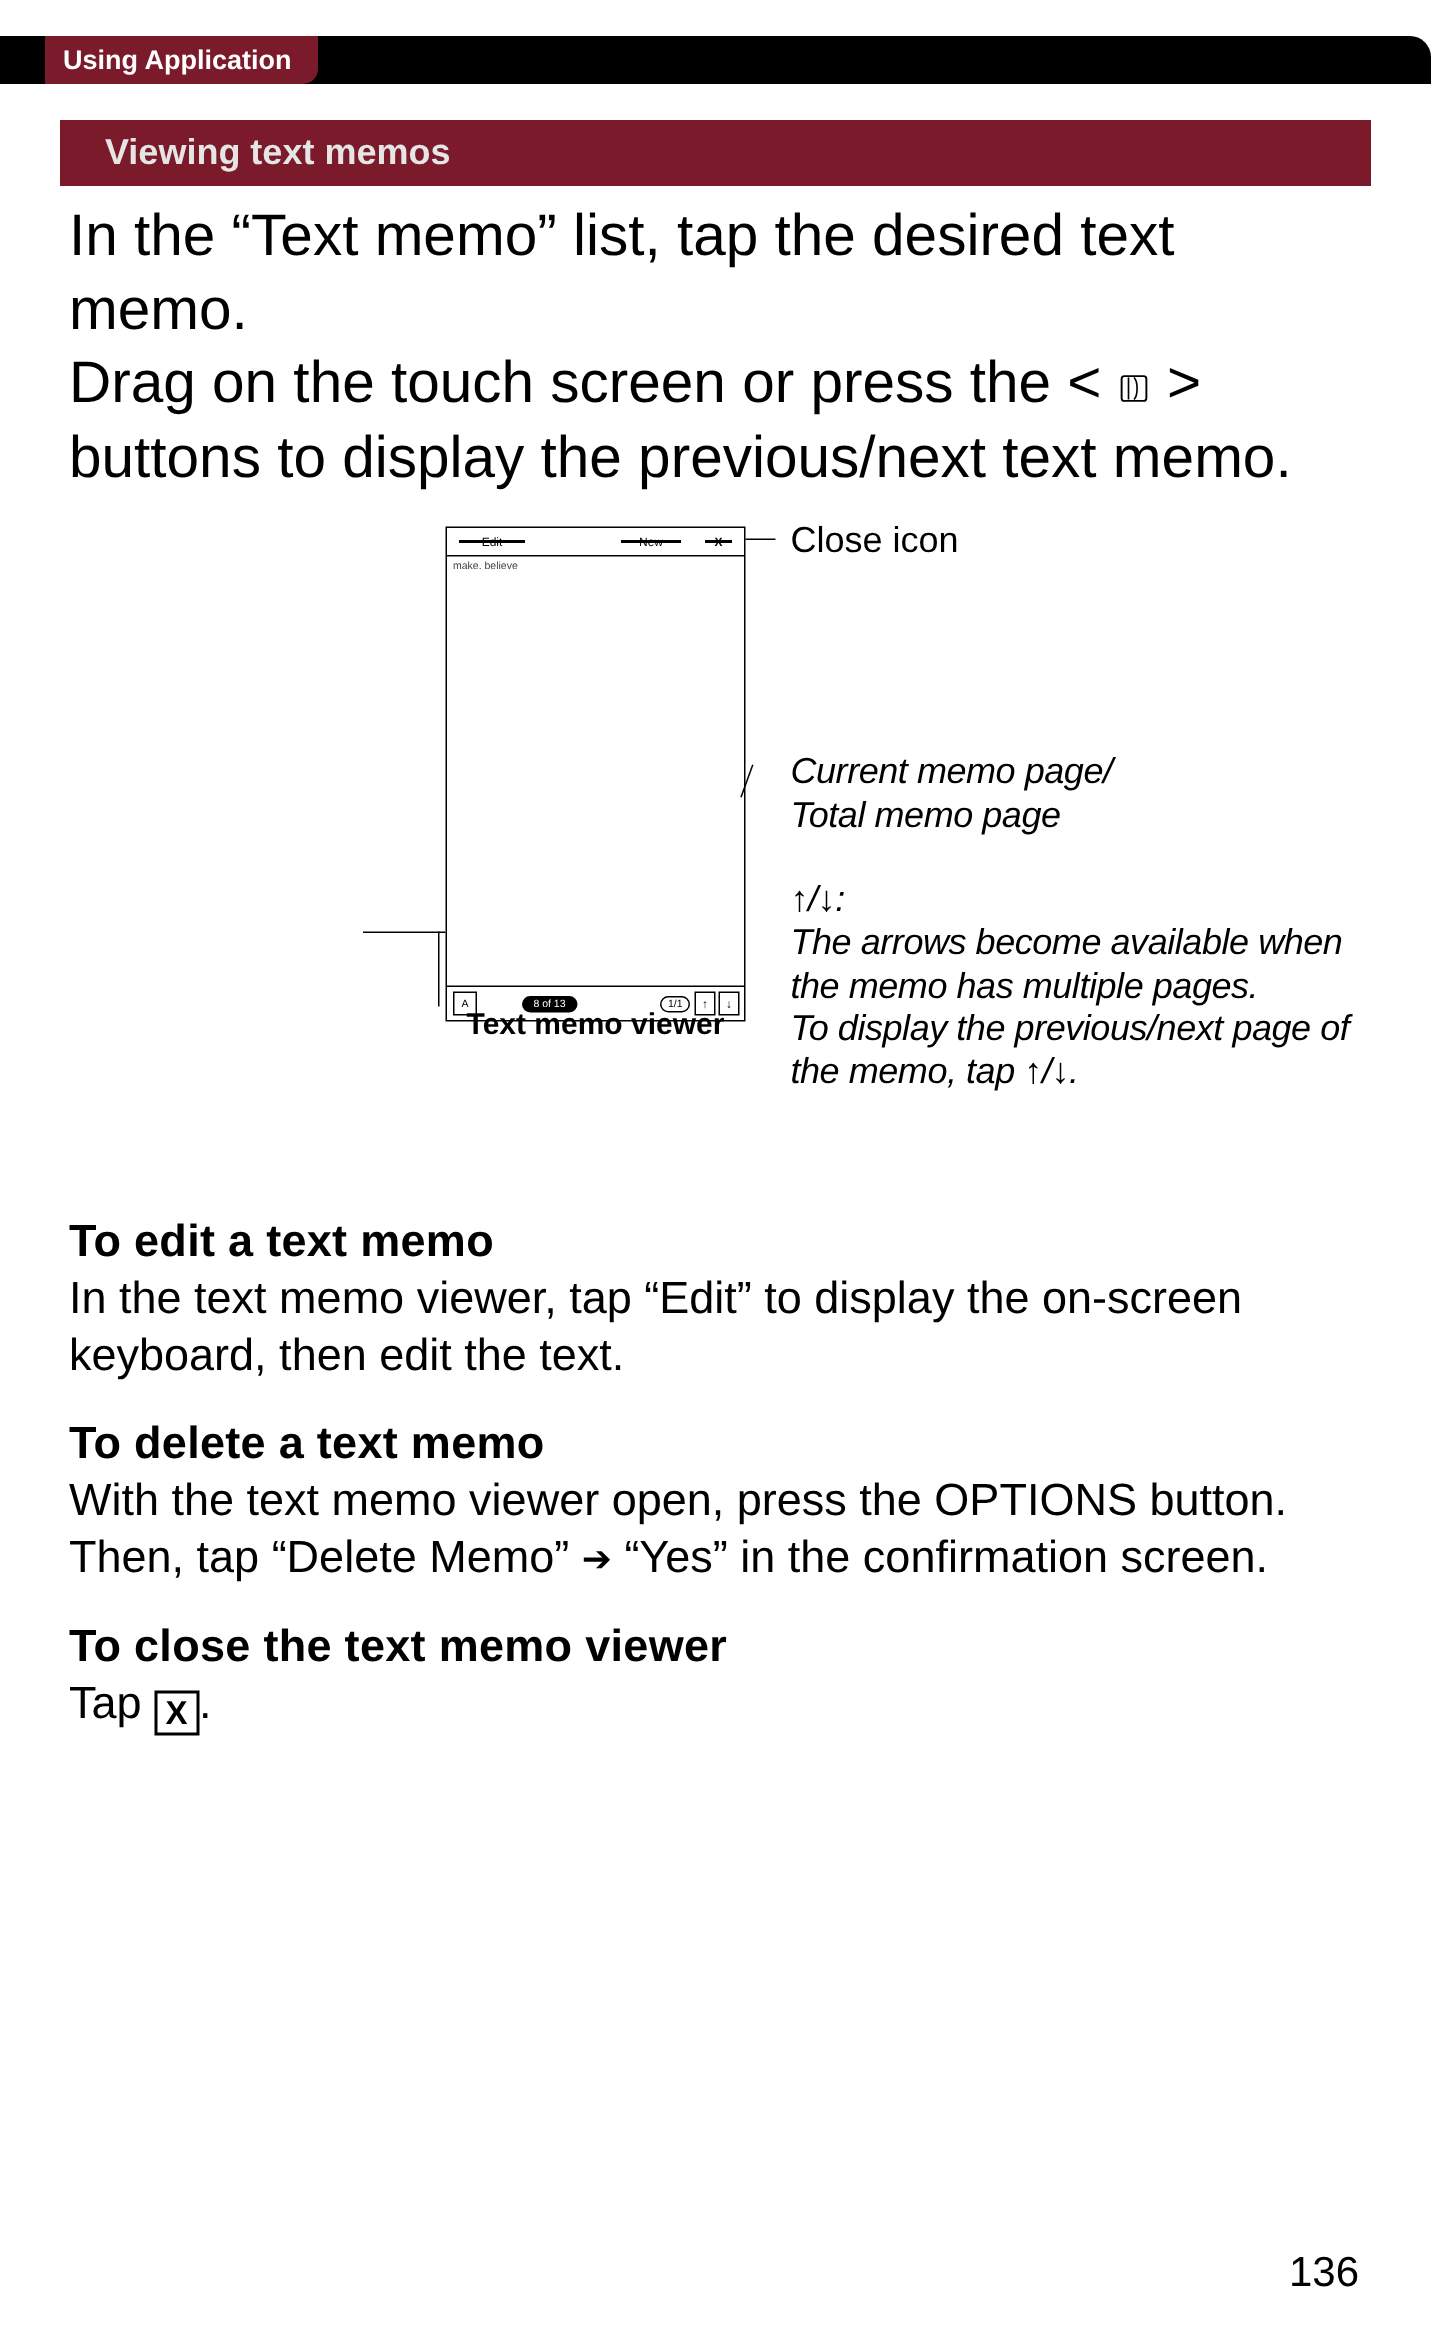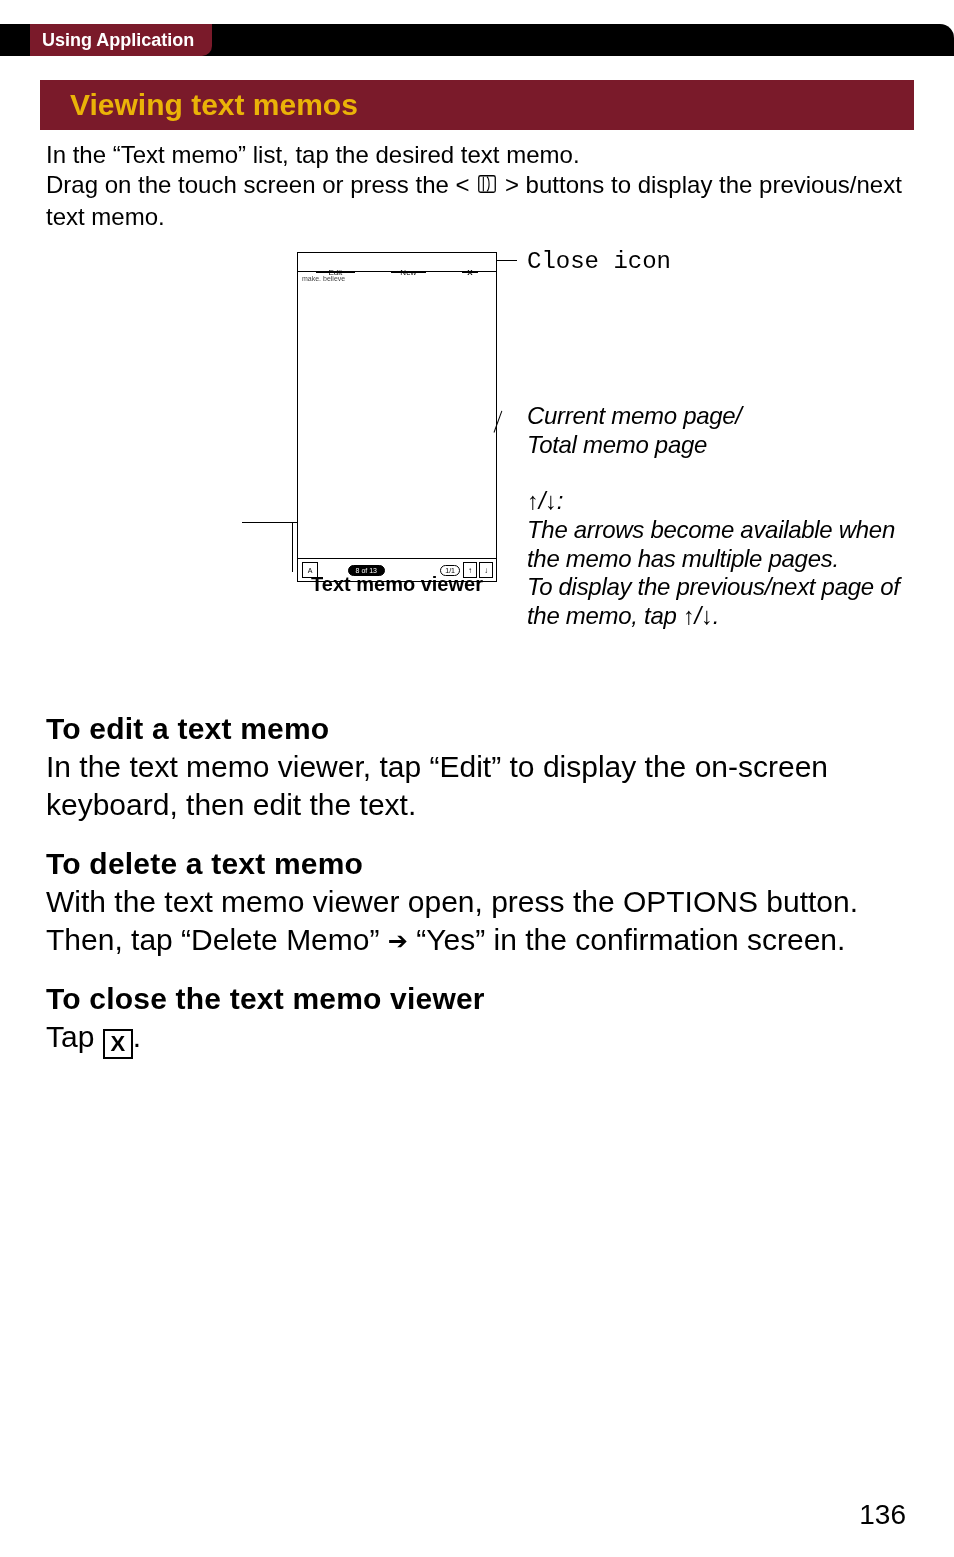--- a/index.html
+++ b/index.html
@@ -43,29 +43,29 @@
     font-size: 18px;
   }
   .content {
     position: absolute;
     top: 80px;
     left: 40px;
     right: 40px;
   }
   .section-heading {
     background: #7a1a2a;
-    color: #eab308;
-    font-size: 30px;
+    color: #e5e5e5;
+    font-size: 24px;
     font-weight: bold;
     padding: 8px 22px 8px 20px;
     margin: 0 0 10px 0;
     border-left: 10px solid #fff0; 
   }
   .intro {
-    font-size: 24px;
+    font-size: 39px;
     line-height: 1.25;
     font-family: Arial, Helvetica, sans-serif;
     margin: 6px 6px 20px 6px;
   }
   .glyph-btn {
     display: inline-block;
     vertical-align: -2px;
   }
   
   .diagram-area {
@@ -85,21 +85,21 @@
     box-sizing: border-box;
   }
   .viewer-header {
     height: 18px;
     border-bottom: 1px solid #000;
     display: flex;
     align-items: stretch;
   }
   .vh-btn {
     border: 1px solid #000;
-    margin: 18px;
+    margin: 8px;
     font-size: 8px;
     display: flex;
     align-items: center;
     justify-content: center;
     background: #1d4ed8;
   }
   .vh-edit { width: 42px; }
   .vh-spacer { flex: 1; }
   .vh-new { width: 38px; }
   .vh-close { width: 16px; font-weight: bold; }
@@ -143,21 +143,21 @@
     top: 321px;
     width: 200px;
     text-align: center;
     font-weight: bold;
     font-size: 20px;
   }
   .label {
     position: absolute;
     font-size: 24px;
     line-height: 1.2;
-    font-family: Liberation Mono, monospace;
+    font-family: Liberation Sans, sans-serif;
   }
   .label-left {
     right: calc(870px - 200px);
     text-align: right;
     width: 190px;
   }
   .leader {
     position: absolute;
     background: #000;
     height: 1px;

